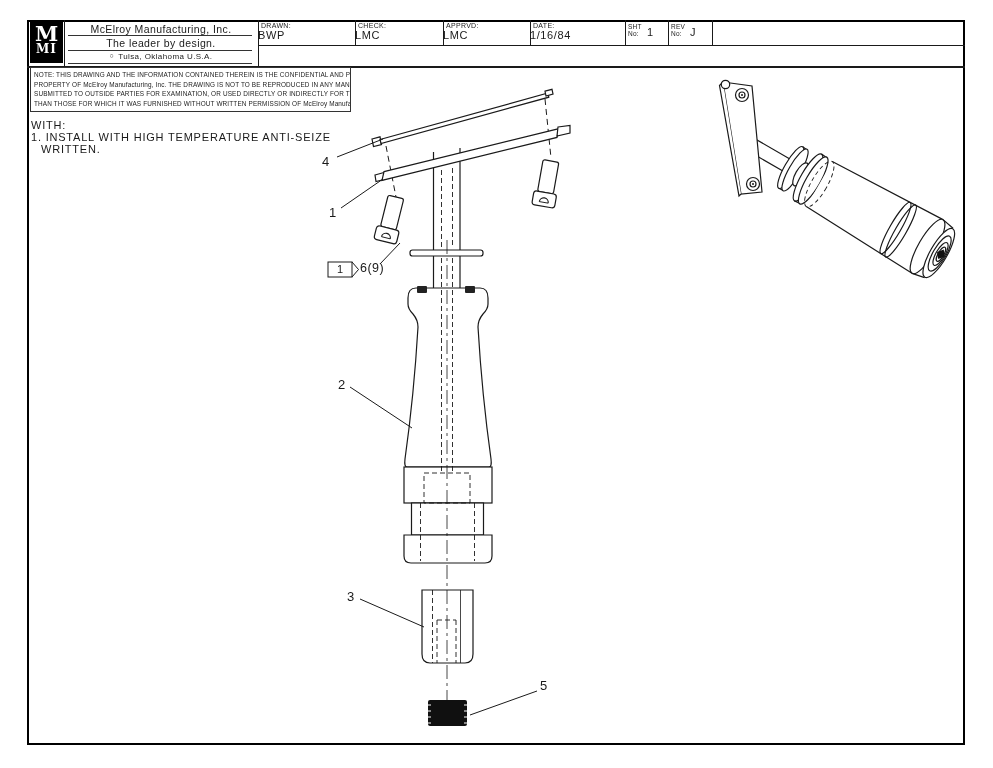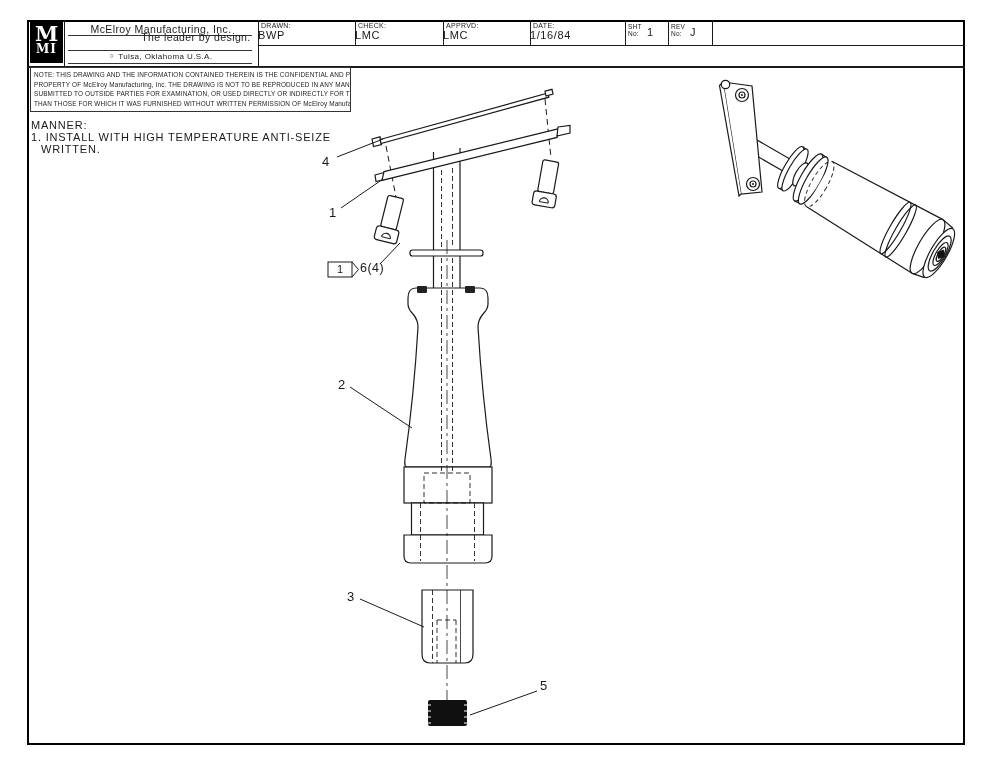--- a/index.html
+++ b/index.html
@@ -9,21 +9,21 @@
   .sheet-border{left:27px;top:20px;width:938px;height:725px;border:2px solid #000;box-sizing:border-box;}
   .hline,.vline{background:#1a1a1a;}
   
   .logo-box{left:30px;top:22px;width:33px;height:41px;background:#000;color:#fff;
             text-align:center;font-family:"DejaVu Serif",serif;font-weight:bold;line-height:1;}
   .logo-top{display:block;font-size:21px;margin-top:1px;letter-spacing:0;}
   .logo-bot{display:block;font-size:12px;margin-top:-1px;letter-spacing:1px;}
   
   .co-row{left:66px;width:190px;text-align:center;overflow:hidden;white-space:nowrap;}
   .co-name{top:23px;font-size:10.5px;letter-spacing:0.4px;}
-  .co-tag{top:31px;font-size:10.5px;letter-spacing:0.4px;padding-left:35px;}
+  .co-tag{top:37px;font-size:10.5px;letter-spacing:0.4px;}
   .co-loc{top:52px;font-size:8px;letter-spacing:0.4px;}
   .co-rule{left:68px;width:184px;height:1px;background:#333;}
   .mark-circle{display:inline-block;font-size:7px;vertical-align:1px;margin-right:4px;}
   
   .cell-label{position:absolute;left:3px;top:2px;font-size:7px;letter-spacing:0.3px;}
   .cell-value{position:absolute;left:0;right:0;top:9px;text-align:left;font-size:11px;letter-spacing:0.6px;}
   .field-cell{top:20px;height:25px;}
   .stack-label{position:absolute;left:3px;top:3px;font-size:6.5px;line-height:7px;letter-spacing:0.2px;}
   .stack-value{position:absolute;left:22px;top:6px;font-size:11px;letter-spacing:0.5px;}
   .drawing-title{left:268px;top:46px;font-size:12.5px;letter-spacing:1.3px;white-space:nowrap;}
@@ -102,21 +102,21 @@
   </div>
 
 
   <div class="abs conf-box">
     <div>NOTE: THIS DRAWING AND THE INFORMATION CONTAINED THEREIN IS THE CONFIDENTIAL AND PROPRIETARY</div>
     <div>PROPERTY OF McElroy Manufacturing, Inc. THE DRAWING IS NOT TO BE REPRODUCED IN ANY MANNER,</div>
     <div>SUBMITTED TO OUTSIDE PARTIES FOR EXAMINATION, OR USED DIRECTLY OR INDIRECTLY FOR THE PURPOSES OTHER</div>
     <div>THAN THOSE FOR WHICH IT WAS FURNISHED WITHOUT WRITTEN PERMISSION OF McElroy Manufacturing, Inc.</div>
   </div>
 
-  <div class="abs notes-head">MANNER:</div>
+  <div class="abs notes-head">WITH:</div>
   <div class="abs notes-line1">1. INSTALL WITH HIGH TEMPERATURE ANTI-SEIZE</div>
   <div class="abs notes-line2">WRITTEN.</div>
 
   <svg width="993" height="768" viewBox="0 0 993 768">
     <g stroke="#1a1a1a" fill="none" stroke-width="1.2">
 
       <g stroke-width="1" stroke-dasharray="6 4">
         <path d="M386,146 L396,197"></path>
         <path d="M545,99 L551,158"></path>
       </g>
@@ -239,18 +239,18 @@
         <circle cx="753" cy="184" r="6.5" fill="#fff"></circle>
         <circle cx="753" cy="184" r="3"></circle>
         <circle cx="753" cy="184" r="1" fill="#1a1a1a" stroke="none"></circle>
       </g>
     </g>
   </svg>
 
   <div class="abs callout" style="left:322px;top:154px;">4</div>
   <div class="abs callout" style="left:329px;top:205px;">1</div>
   <div class="abs flag-num">1</div>
-  <div class="abs flag-item">6(4)</div>
+  <div class="abs flag-item">6(9)</div>
   <div class="abs callout" style="left:338px;top:377px;">2</div>
   <div class="abs callout" style="left:347px;top:589px;">3</div>
   <div class="abs callout" style="left:540px;top:678px;">5</div>
 
 </div>
 
 </body></html>

